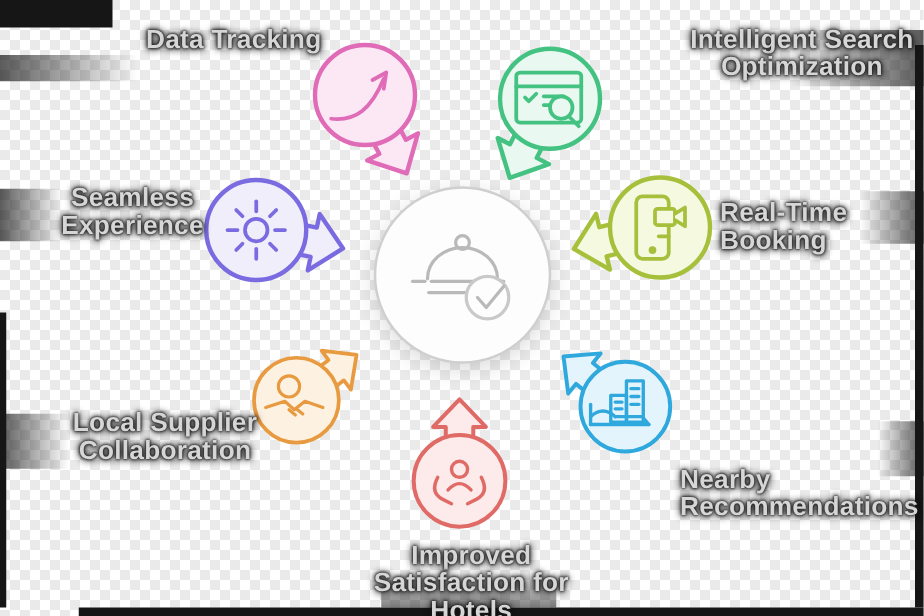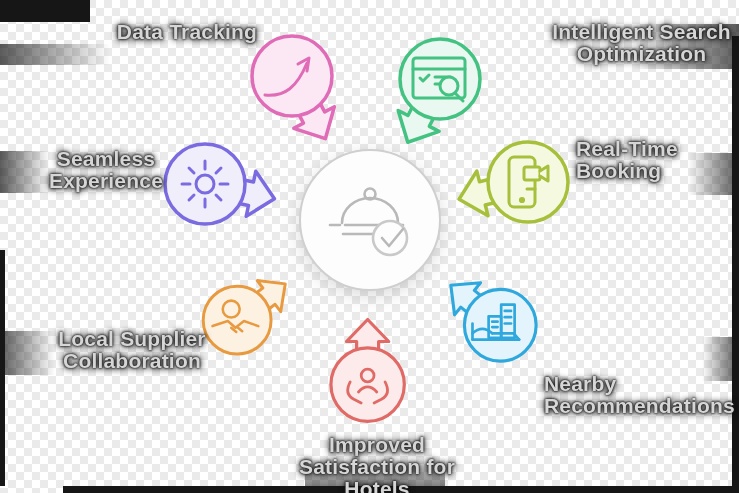--- a/index.html
+++ b/index.html
@@ -20,21 +20,21 @@
   .n5{left:442px;top:267px;width:130px;height:130px;}
   .n6{left:308px;top:325px;width:133px;height:133px;}
   .center{left:297px;top:147px;width:146px;height:146px;}
   
   .lbl{position:absolute;font-weight:700;font-size:21px;line-height:22px;
     color:#d6d6d6;letter-spacing:.2px;
     text-shadow:0 0 2px #1c1c1c,0 0 3px #1c1c1c,0 0 6px rgba(18,18,18,.95),0 1px 7px rgba(18,18,18,.65);}
   .l0{left:87px;top:21px;width:200px;text-align:center;}
   .l1{left:504px;top:21px;width:185px;text-align:center;margin-left:45px;}
   .l2{left:42px;top:148px;width:128px;text-align:center;}
-  .l3{left:576px;top:138px;width:140px;text-align:left;}
+  .l3{left:576px;top:160px;width:140px;text-align:left;}
   .l4{left:58px;top:328px;width:148px;text-align:center;}
   .l5{left:544px;top:333px;width:185px;text-align:left;margin-top:40px;}
   .l6{left:277px;top:434px;width:200px;text-align:center;}
   
   .bar{position:absolute;background:#161616;}
   .b-tl{left:0;top:0;width:90px;height:22px;}
   .b-bottom{left:63px;top:486px;width:676px;height:7px;}
   .b-right{left:732px;top:36px;width:7px;height:450px;}
   .b-left{left:0;top:250px;width:5px;height:236px;}
   .smear{position:absolute;pointer-events:none;}

